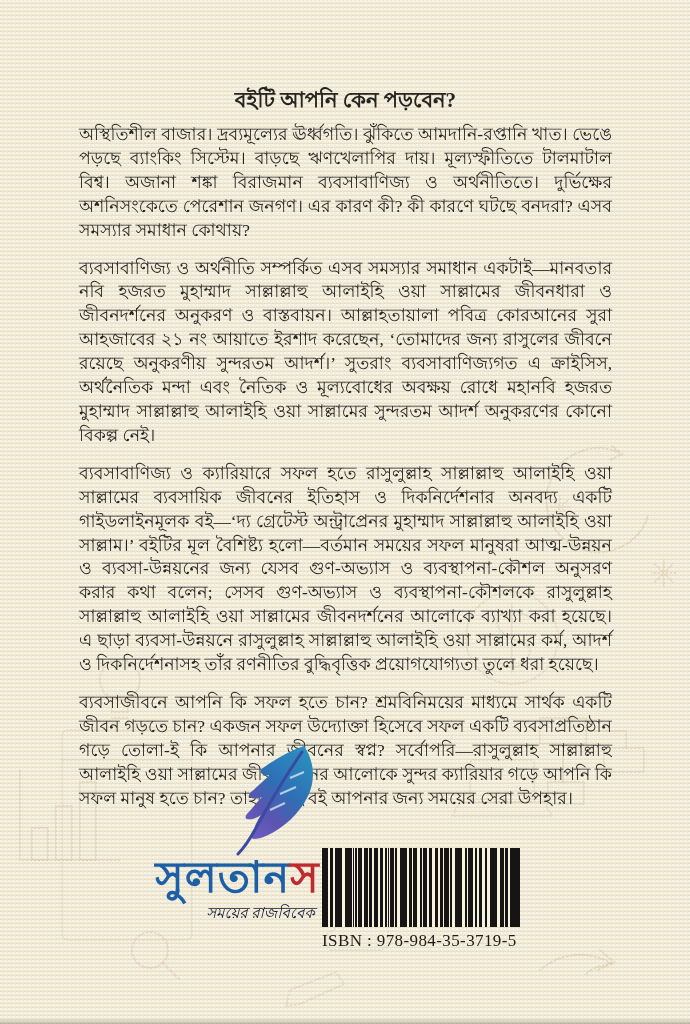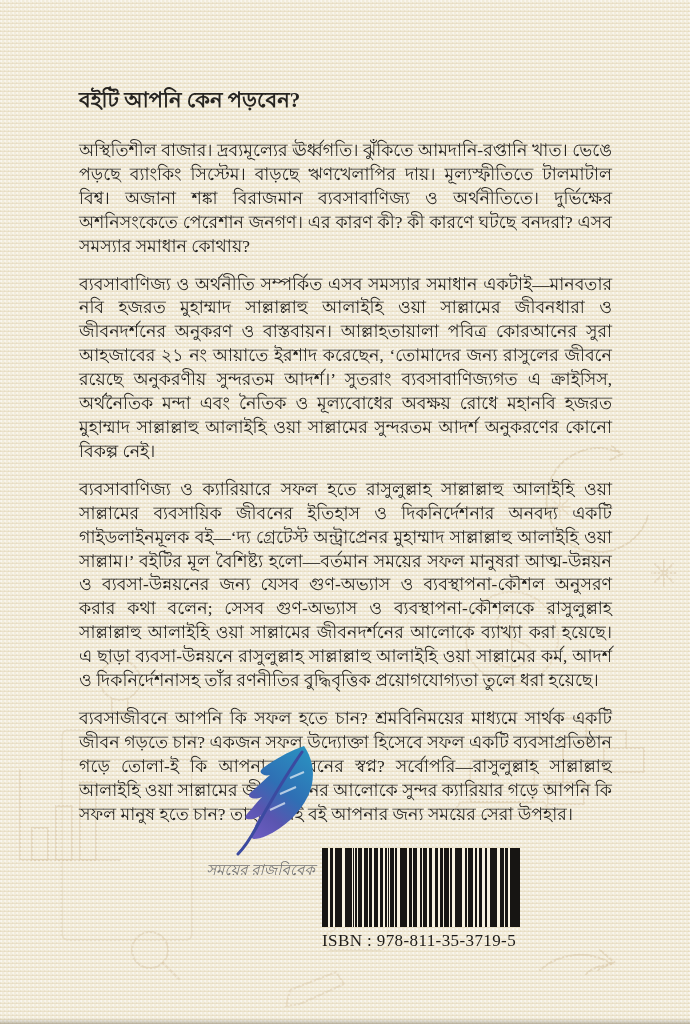--- a/index.html
+++ b/index.html
@@ -14,31 +14,31 @@
       repeating-linear-gradient(90deg, rgba(214,198,160,.22) 0 1px, rgba(0,0,0,0) 1px 4px);
     background-size:4px 4px, 4px 4px, 4px 4px;
   }
   .cover::after{
     content:"";position:absolute;left:0;right:0;bottom:0;height:6px;z-index:6;
     background:linear-gradient(to bottom, rgba(0,0,0,0), rgba(60,55,45,.28));
     pointer-events:none;
   }
   .doodles{position:absolute;left:0;top:430px;width:690px;height:594px;z-index:0;opacity:.55;}
   .content{position:absolute;left:79px;top:84px;width:533px;z-index:3;color:#262421;}
-  .title{font-family:"Liberation Serif",serif;font-size:21px;font-weight:bold;text-align:left;margin:0 0 20px 0;}
+  .title{font-family:"Liberation Serif",serif;font-size:21px;font-weight:bold;text-align:center;margin:0 0 4px 0;}
   .content p{font-family:"Liberation Serif",serif;font-size:17.4px;line-height:23.9px;
     text-align:justify;margin:0 0 14px 0;}
   .content p:last-child{margin-bottom:0;}
   .logo-block{position:absolute;left:140px;top:744px;width:195px;z-index:3;text-align:center;}
   .feather{display:block;margin:0 auto 0 92px;width:96px;height:112px;}
   .wordmark{font-family:"Liberation Serif",serif;font-weight:bold;font-size:43px;line-height:1;
     letter-spacing:1px;white-space:nowrap;}
   .wordmark .main{color:#1d5fa7;}
   .wordmark .accent{color:#bf2a2e;}
-  .tagline{font-family:"Liberation Serif",serif;font-style:italic;font-size:15px;color:#737373;
+  .tagline{font-family:"Liberation Serif",serif;font-style:italic;font-size:15px;color:#0f172a;
     margin-top:2px;margin-left:46px;white-space:nowrap;}
   .isbn-block{position:absolute;left:322px;top:848px;width:196px;z-index:3;}
   .barcode{width:192px;height:79px;background-color:#f7f1e0;
     background-image:
       repeating-linear-gradient(90deg,#171513 0 2px,rgba(0,0,0,0) 2px 5px),
       repeating-linear-gradient(90deg,#171513 0 1px,rgba(0,0,0,0) 1px 7px),
       repeating-linear-gradient(90deg,#171513 0 3px,rgba(0,0,0,0) 3px 11px),
       repeating-linear-gradient(90deg,#171513 0 1px,rgba(0,0,0,0) 1px 13px);
     border-left:3px solid #171513;border-right:3px solid #171513;}
   .isbn-text{font-family:"Liberation Serif",serif;font-size:17px;color:#1d1b18;margin-top:4px;
@@ -109,21 +109,22 @@
           <stop offset="1" stop-color="#6a5cc0"></stop>
         </linearGradient>
       </defs>
 
       <path fill="url(#fg)" d="M72 2 c10 14 12 34 4 50 c-8 17 -24 32 -42 40 c-4 2 -9 3 -12 3 c-2 0 -3 -2 -2 -4 c2 -6 4 -13 9 -20 c-6 4 -10 5 -14 4 c-2 -1 -2 -3 0 -5 c5 -5 9 -11 15 -17 c-5 2 -9 2 -12 0 c-2 -1 -1 -3 1 -5 c6 -5 12 -11 19 -17 c-4 1 -7 0 -9 -2 c-1 -2 0 -3 2 -5 c12 -9 27 -17 41 -22 z"></path>
 
       <path stroke="#3b4aa0" stroke-width="3" fill="none" stroke-linecap="round" d="M70 8 C52 34 36 62 24 84 C18 95 12 104 6 110"></path>
 
       <path stroke="#eef3f7" stroke-width="2" fill="none" opacity=".7" d="M58 34 l14 -6 M48 50 l16 -7 M38 66 l15 -7"></path>
     </svg>
+    <div class="wordmark"><span class="main">সুলতান</span><span class="accent">স</span></div>
     <div class="tagline">সময়ের রাজবিবেক</div>
   </div>
 
   <div class="isbn-block">
     <div class="barcode"></div>
-    <div class="isbn-text">ISBN : 978-811-35-3719-5</div>
+    <div class="isbn-text">ISBN : 978-984-35-3719-5</div>
   </div>
 
 </div>
 
 </body></html>

